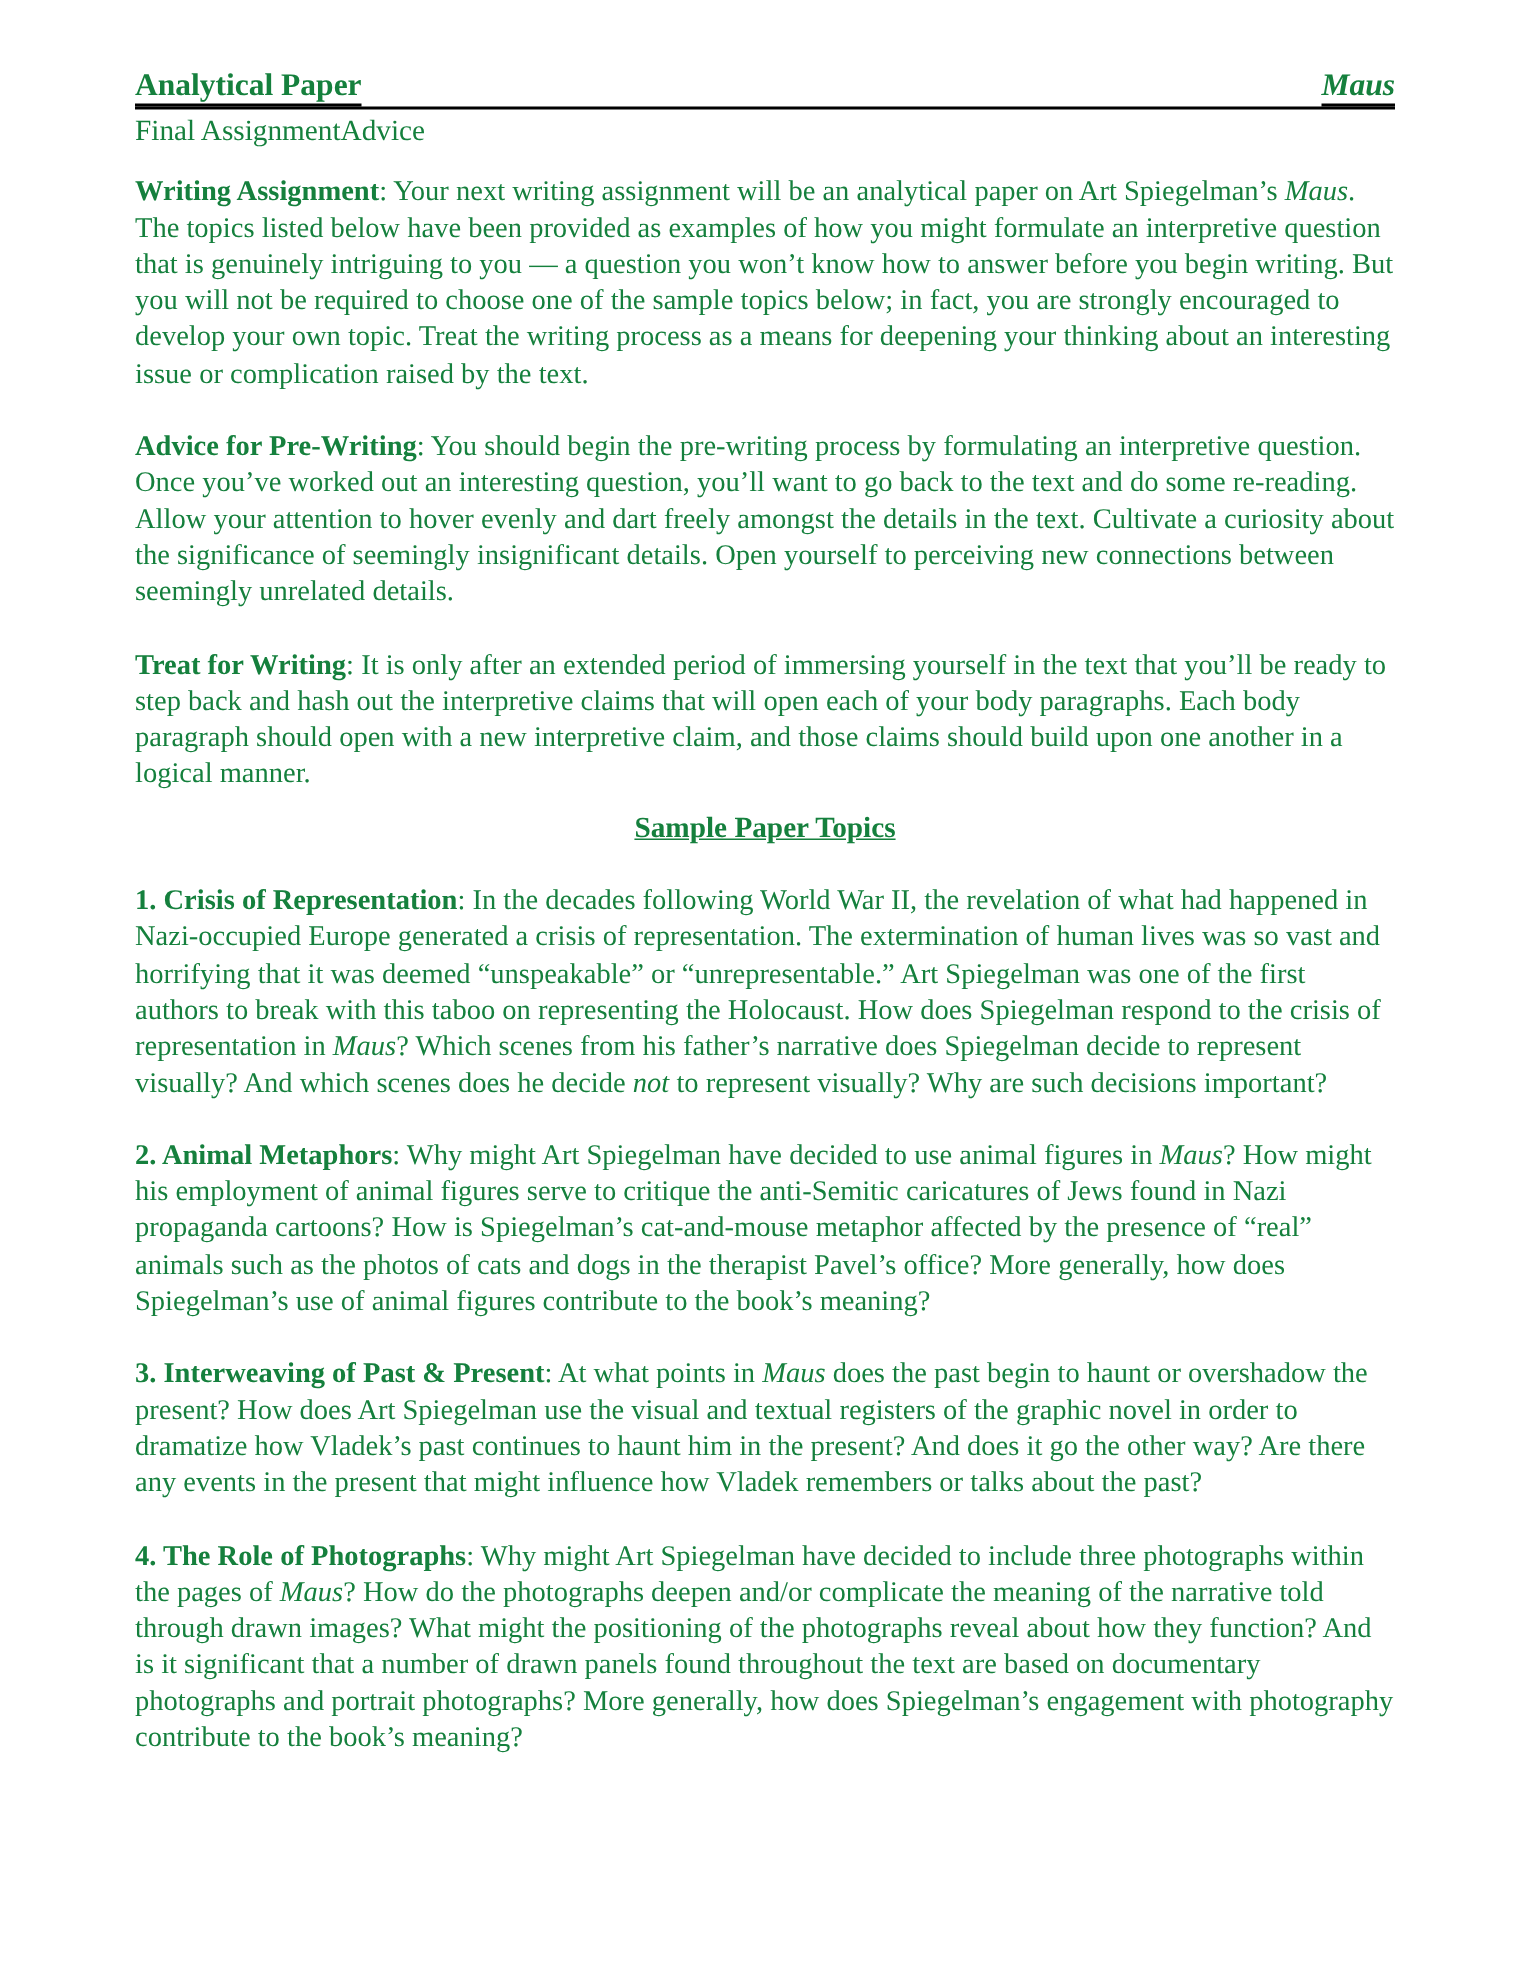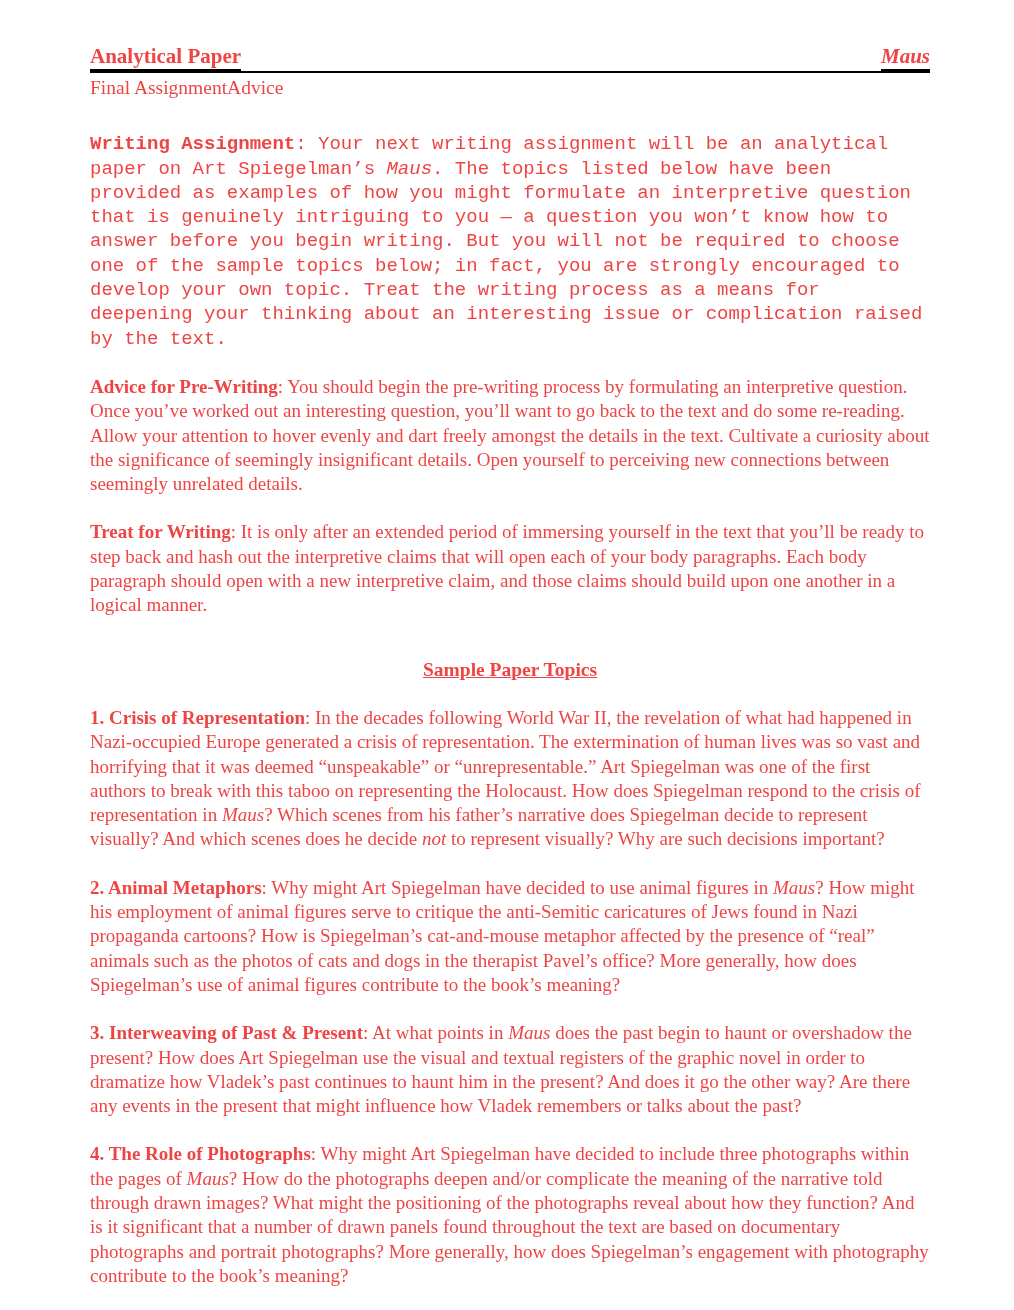--- a/index.html
+++ b/index.html
@@ -7,21 +7,21 @@
     padding: 0;
     background: #ffffff;
   }
   .page {
     position: relative;
     width: 1014px;
     height: 1310px;
     background: #ffffff;
     box-sizing: border-box;
     padding: 44px 84px 20px 90px;
-    color: #ef4444;
+    color: #15803d;
     font-family: "Liberation Serif", "DejaVu Serif", serif;
     font-size: 19px;
     line-height: 24.3px;
     overflow: hidden;
   }
   .header-row {
     display: flex;
     align-items: flex-end;
     border-bottom: 2px solid #000000;
     font-size: 21px;
@@ -38,25 +38,24 @@
     display: flex;
     margin-top: 3px;
     font-size: 19.5px;
   }
   .b { font-weight: bold; }
   .i { font-style: italic; }
   .para {
     margin: 24px 0 0 0;
   }
   .para.first {
-    margin-top: 32px;
-    font-family: Liberation Mono, monospace;
+    margin-top: 16px;
   }
   .topics-heading {
-    margin: 40px 0 0 0;
+    margin: 12px 0 0 0;
     text-align: center;
     font-weight: bold;
     text-decoration: underline;
     font-size: 19.5px;
   }
   .para span { white-space: normal; }
 </style>
 </head>
 <body>
 

